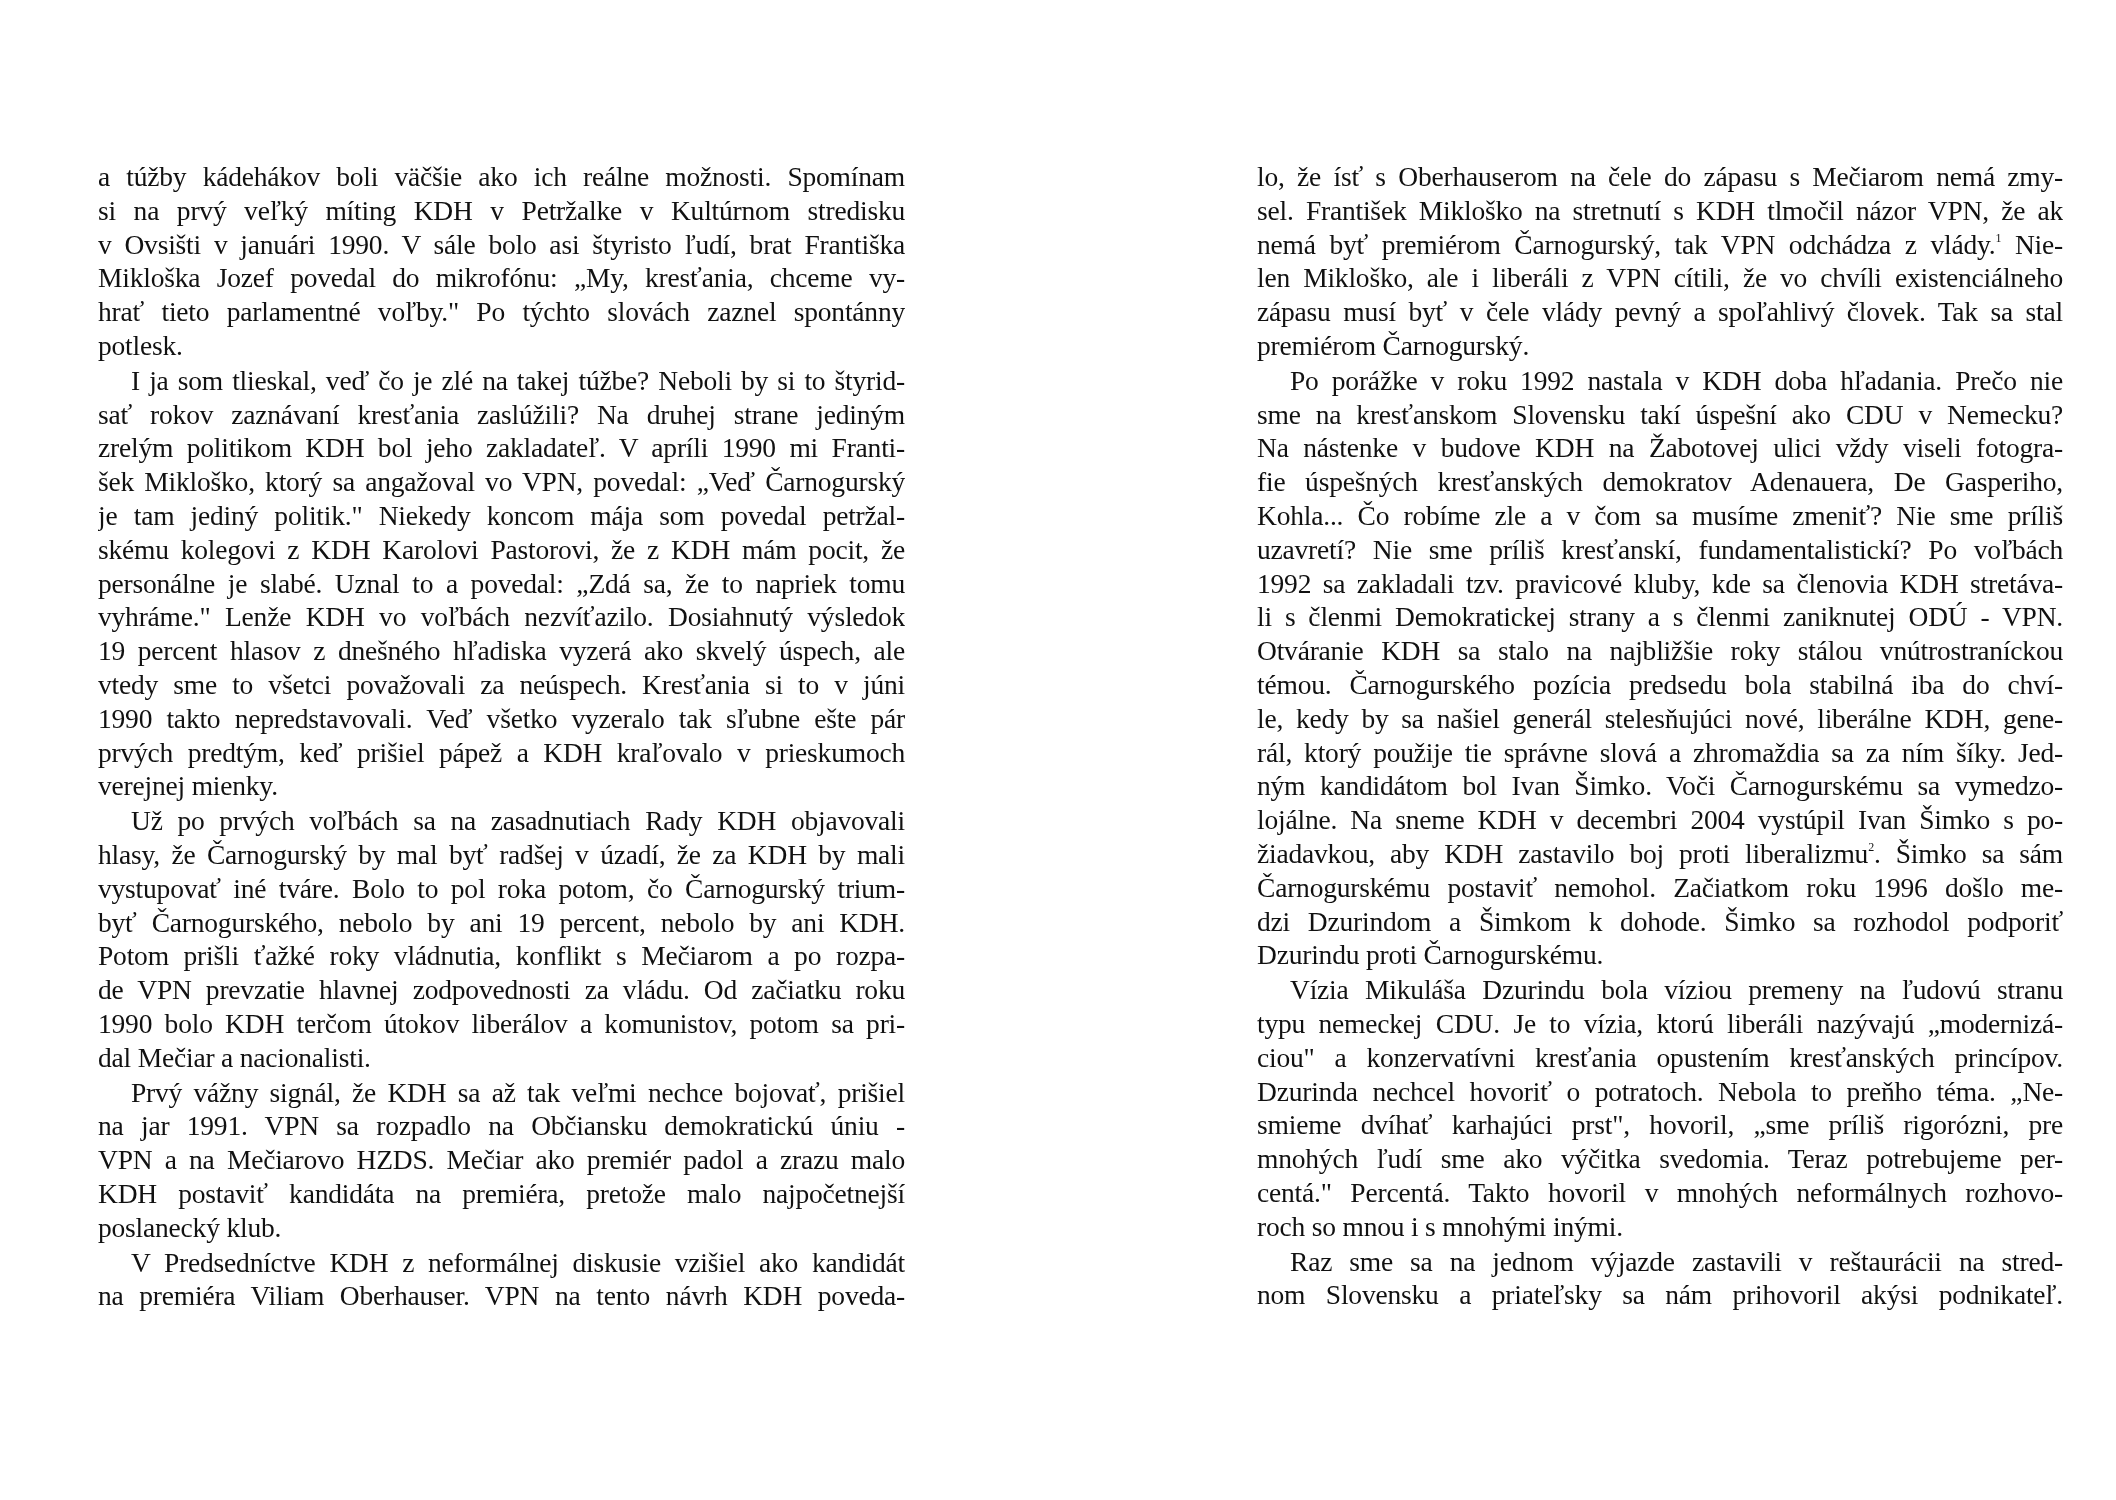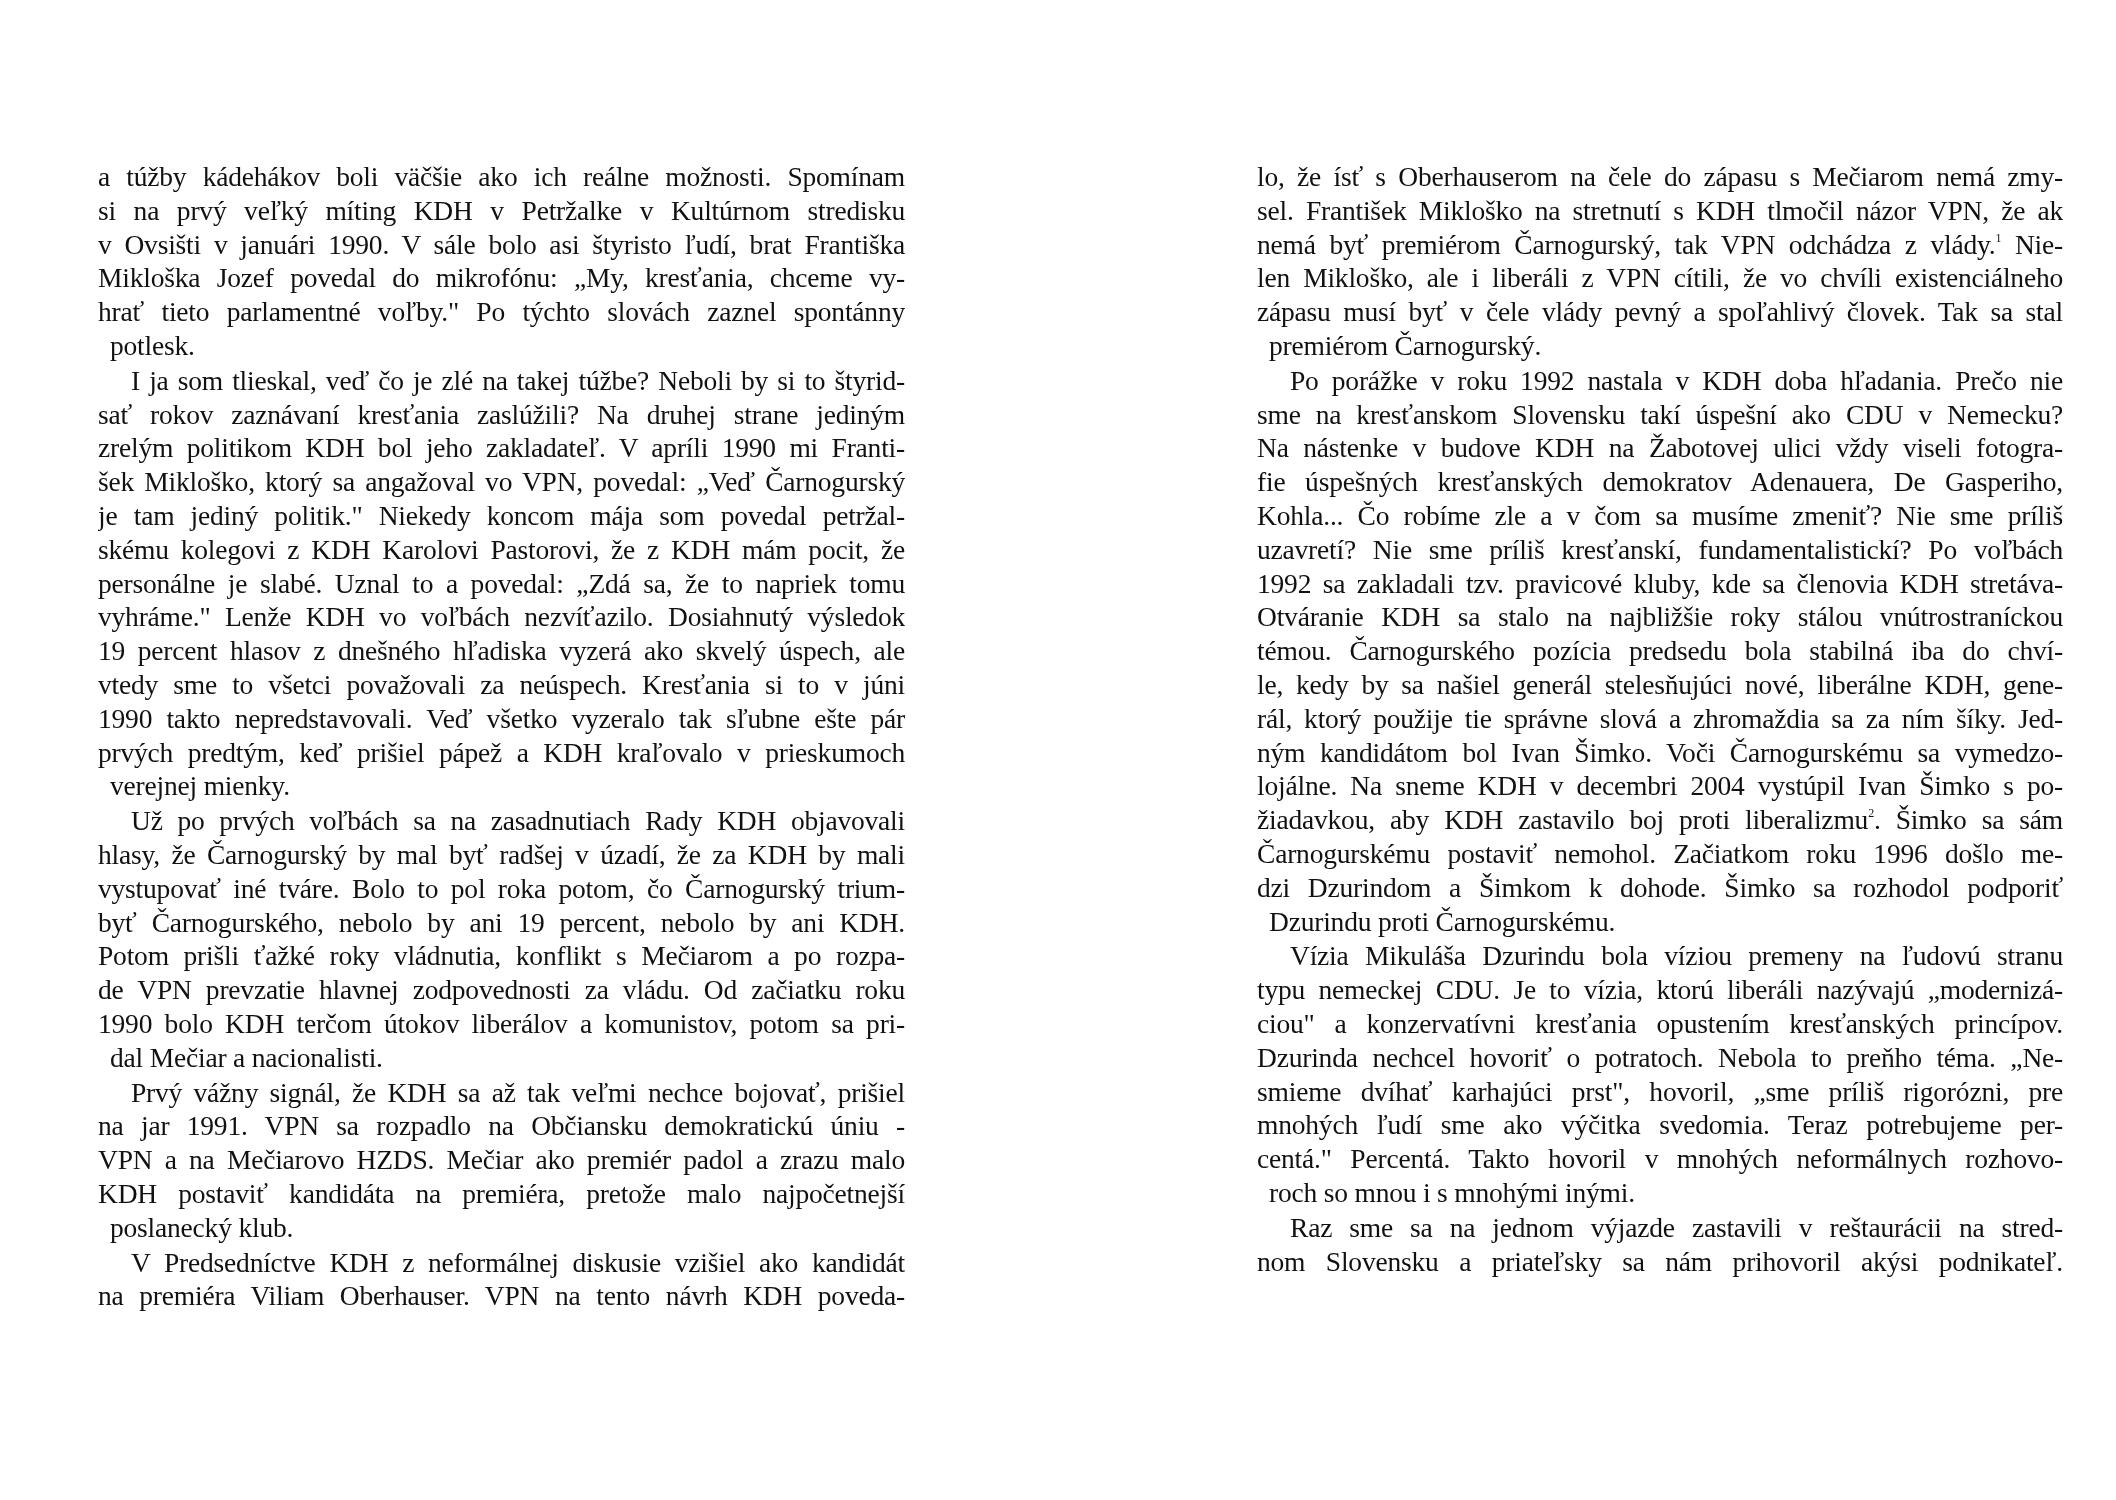--- a/index.html
+++ b/index.html
@@ -28,21 +28,20 @@
     line-height: 33.8px;
     font-size: 27.5px;
     white-space: nowrap;
     text-align: justify;
     text-align-last: justify;
     letter-spacing: -0.2px;
     overflow: hidden;
   }
   .line.last {
     text-align-last: left;
-    margin-left: 12px;
   }
   .line.indent { padding-left: 33px; }
   sup {
     font-size: 12px;
     vertical-align: top;
     line-height: 1;
     position: relative;
     top: 4px;
   }
 </style>
@@ -113,20 +112,21 @@
   </div>
 
   <div class="para">
     <span class="line indent">Po porážke v roku 1992 nastala v KDH doba hľadania. Prečo nie</span>
     <span class="line">sme na kresťanskom Slovensku takí úspešní ako CDU v Nemecku?</span>
     <span class="line">Na nástenke v budove KDH na Žabotovej ulici vždy viseli fotogra-</span>
     <span class="line">fie úspešných kresťanských demokratov Adenauera, De Gasperiho,</span>
     <span class="line">Kohla... Čo robíme zle a v čom sa musíme zmeniť? Nie sme príliš</span>
     <span class="line">uzavretí? Nie sme príliš kresťanskí, fundamentalistickí? Po voľbách</span>
     <span class="line">1992 sa zakladali tzv. pravicové kluby, kde sa členovia KDH stretáva-</span>
+    <span class="line">li s členmi Demokratickej strany a s členmi zaniknutej ODÚ - VPN.</span>
     <span class="line">Otváranie KDH sa stalo na najbližšie roky stálou vnútrostraníckou</span>
     <span class="line">témou. Čarnogurského pozícia predsedu bola stabilná iba do chví-</span>
     <span class="line">le, kedy by sa našiel generál stelesňujúci nové, liberálne KDH, gene-</span>
     <span class="line">rál, ktorý použije tie správne slová a zhromaždia sa za ním šíky. Jed-</span>
     <span class="line">ným kandidátom bol Ivan Šimko. Voči Čarnogurskému sa vymedzo-</span>
     <span class="line">lojálne. Na sneme KDH v decembri 2004 vystúpil Ivan Šimko s po-</span>
     <span class="line"><span>žiadavkou, aby KDH zastavilo boj proti liberalizmu</span><sup>2</sup><span>. Šimko sa sám</span></span>
     <span class="line">Čarnogurskému postaviť nemohol. Začiatkom roku 1996 došlo me-</span>
     <span class="line">dzi Dzurindom a Šimkom k dohode. Šimko sa rozhodol podporiť</span>
     <span class="line last">Dzurindu proti Čarnogurskému.</span>

